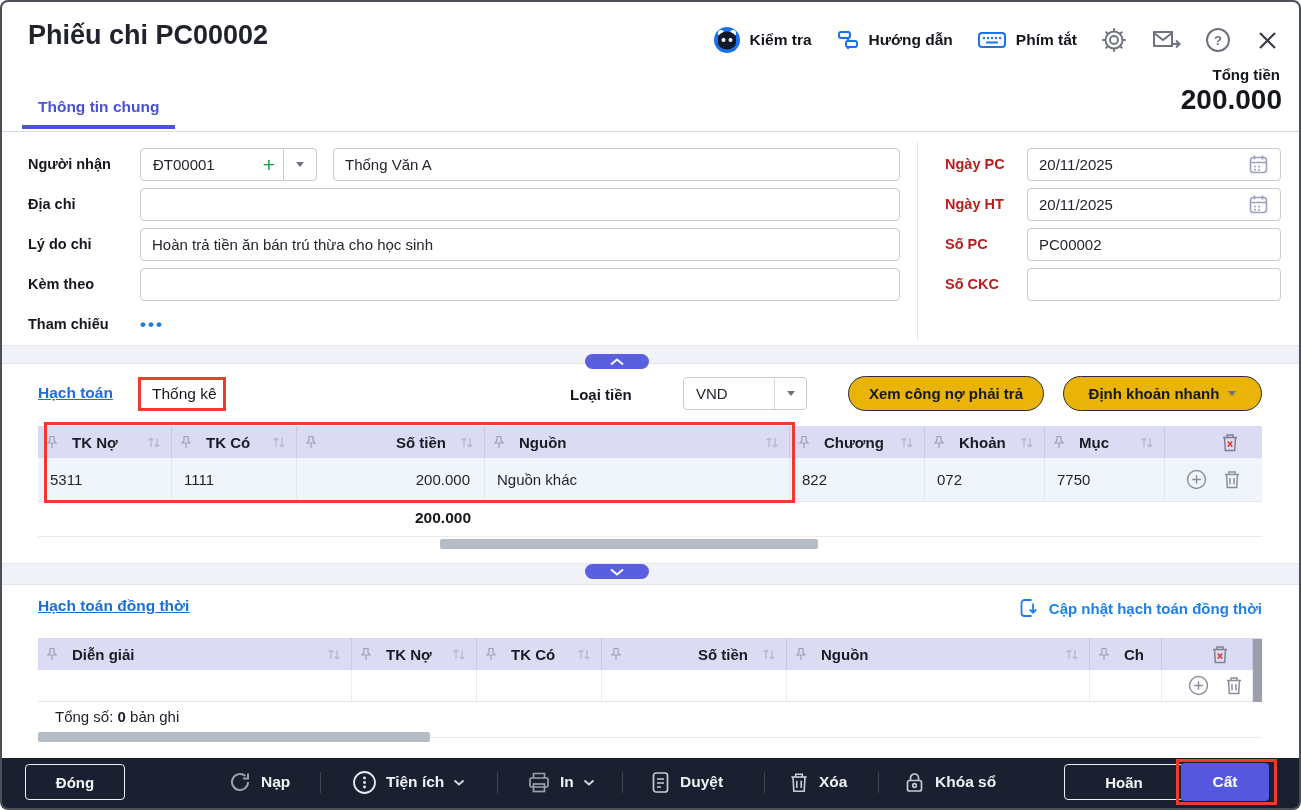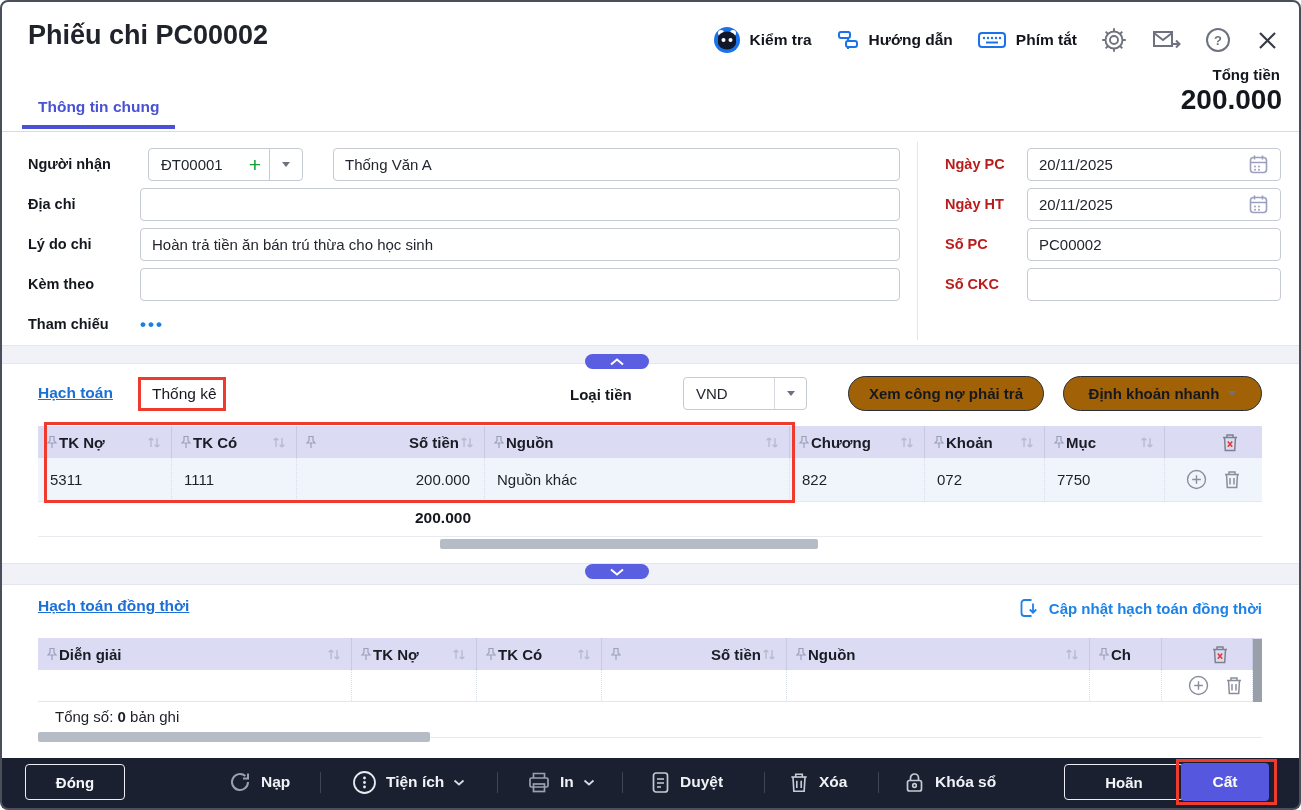--- a/index.html
+++ b/index.html
@@ -39,26 +39,26 @@
   .band{left:2px;right:2px;background:#f1f2f7;border-top:1px solid #e5e6ed;border-bottom:1px solid #e5e6ed;}
   .pill{left:585px;width:64px;height:15px;background:#5a5ee0;border-radius:8px;display:flex;align-items:center;justify-content:center;cursor:pointer;z-index:5;}
 
   
   .link{color:#1c6fd4;font-weight:bold;font-size:15.5px;text-decoration:underline;cursor:pointer;}
   .plain-tab{color:#16181f;font-size:15.5px;font-weight:500;cursor:pointer;}
   .sec-label{font-size:15px;font-weight:bold;color:#14171e;}
   .select{left:683px;top:377px;width:124px;height:33px;border:1px solid #c6cad2;border-radius:4px;display:flex;align-items:center;}
   .select .val{flex:1;padding-left:12px;font-size:15px;}
   .select .dd{width:32px;height:31px;display:flex;align-items:center;justify-content:center;border-left:1px solid #d5d8de;cursor:pointer;}
-  .pill-btn{height:35px;border:1px solid #2a2d35;border-radius:18px;display:flex;align-items:center;justify-content:center;gap:9px;font-size:15px;font-weight:bold;color:#16181f;background:#a16207;cursor:pointer;}
+  .pill-btn{height:35px;border:1px solid #2a2d35;border-radius:18px;display:flex;align-items:center;justify-content:center;gap:9px;font-size:15px;font-weight:bold;color:#16181f;background:#eab308;cursor:pointer;}
 
   
   .tbl{left:38px;width:1224px;}
   .thead{display:flex;height:32px;background:#dbdcf4;}
-  .th{display:flex;align-items:center;gap:1px;padding:0 10px 0 8px;border-right:1px solid #c7c9e2;font-size:15px;font-weight:bold;color:#191c24;}
+  .th{display:flex;align-items:center;gap:14px;padding:0 10px 0 8px;border-right:1px solid #c7c9e2;font-size:15px;font-weight:bold;color:#191c24;}
   .th:last-child{border-right:none;}
   .th .sort{margin-left:auto;}
   .th.numh .lbl{margin-left:auto;}
   .th.numh .sort{margin-left:0;}
   .trow{display:flex;background:#f0f5fc;border-bottom:1px solid #e4e7ee;}
   .trow.white{background:#fff;}
   .td{display:flex;align-items:center;padding:9px 12px;border-right:1px dotted #d9dde6;font-size:15px;color:#1d2027;}
   .td:last-child{border-right:none;}
   .td.num{justify-content:flex-end;padding-right:14px;}
   .td.acts{justify-content:flex-end;gap:15px;padding-right:20px;}
@@ -162,21 +162,21 @@
       </svg>
     </span>
   </div>
 
   <div class="abs total-label">Tổng tiền</div>
   <div class="abs total-value">200.000</div>
   <div class="abs tab-general">Thông tin chung</div>
   <div class="abs header-line"></div>
 
   <div class="abs flabel" style="top:148px">Người nhận</div>
-  <div class="abs input combo" style="left:148px;top:148px;width:155px">
+  <div class="abs input combo" style="left:140px;top:148px;width:177px">
     <span class="val">ĐT00001</span>
     <span class="plus">+</span>
     <span class="sep"></span>
     <span class="dd">
         <span class="tri"></span>
       </span>
   </div>
   <div class="abs input" style="left:333px;top:148px;width:567px">
     <span>Thống Văn A</span>
   </div>

